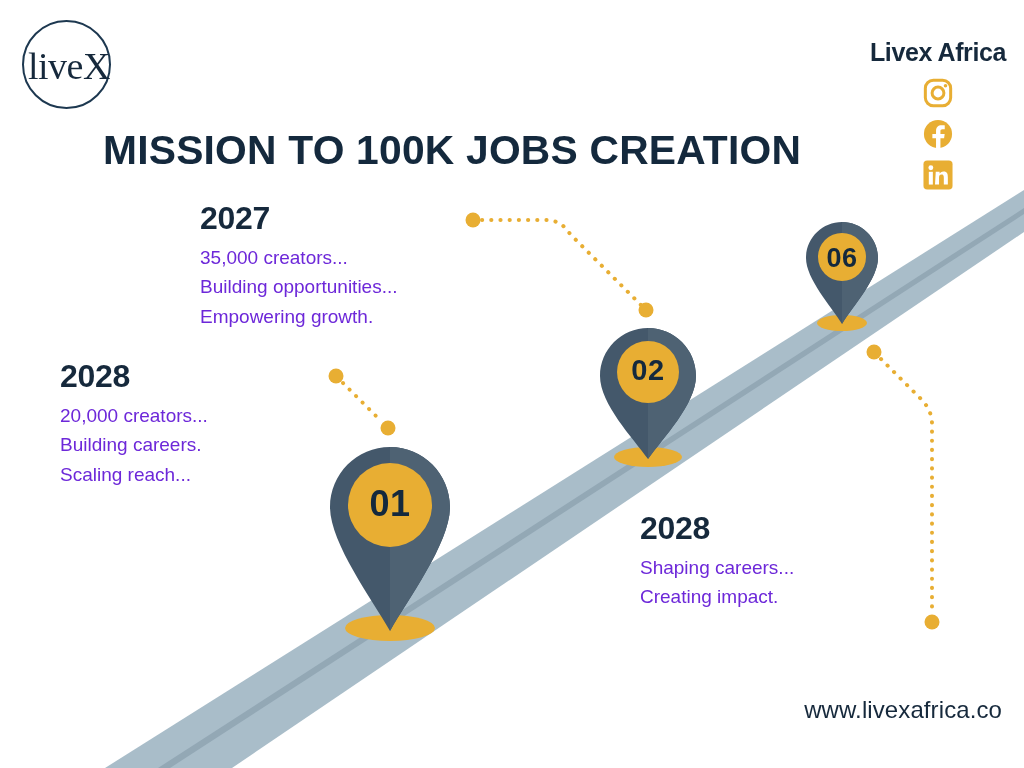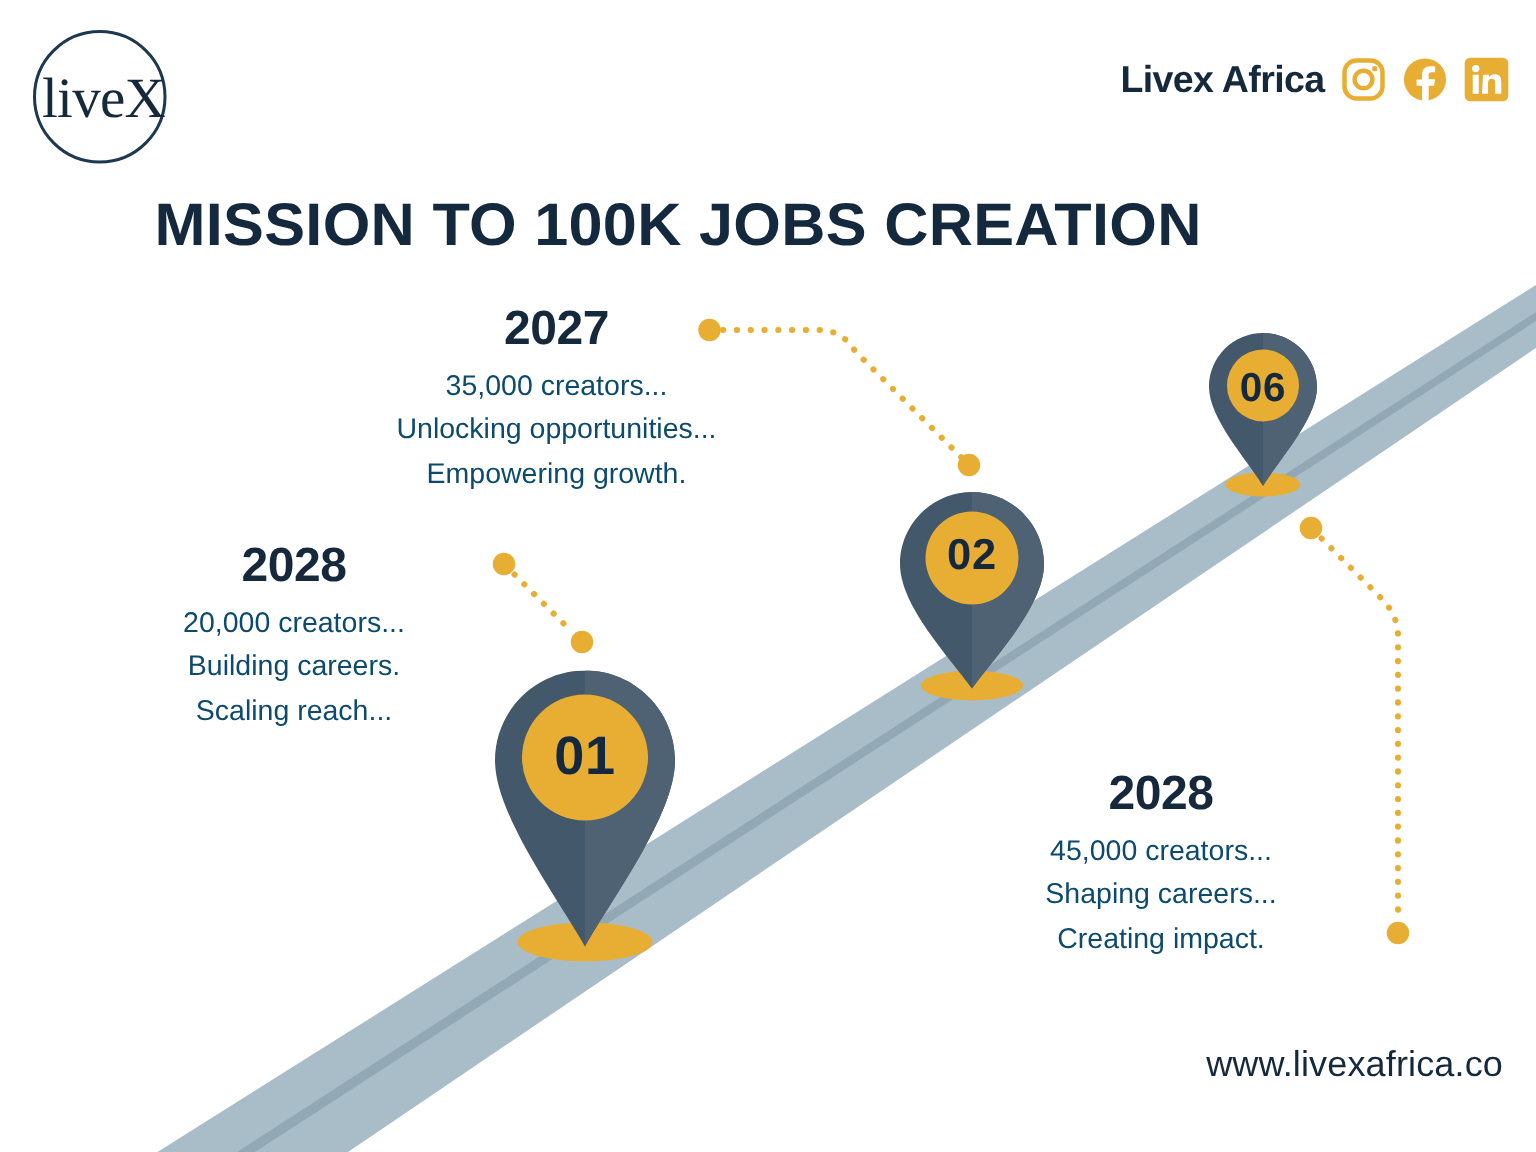--- a/index.html
+++ b/index.html
@@ -55,20 +55,21 @@
   }
 
   
   #header-right {
     position: absolute;
     right: 18px;
     top: 38px;
     display: flex;
     align-items: center;
     gap: 11px;
+    flex-direction: column;
   }
   #header-right .brand-name {
     font-size: 25px;
     font-weight: bold;
     color: #16293c;
     letter-spacing: -0.4px;
     white-space: nowrap;
   }
   .social-icon {
     width: 30px;
@@ -86,36 +87,36 @@
     color: #14293d;
     letter-spacing: 0.2px;
     white-space: nowrap;
     transform: scaleX(1.02);
     transform-origin: left center;
   }
 
   
   .milestone {
     position: absolute;
-    text-align: center;
+    text-align: left;
     color: #16293c;
   }
   .milestone .year {
     font-size: 32px;
     font-weight: bold;
     color: #16293c;
     line-height: 1.15;
     letter-spacing: -0.3px;
   }
   .milestone .lines {
     margin-top: 6px;
   }
   .milestone .line {
     font-size: 19px;
-    color: #0c4a6e;
+    color: #6d28d9;
     line-height: 1.55;
     white-space: nowrap;
   }
 
   #milestone-2027 { left: 200px; top: 200px; width: 342px; }
   #milestone-2026 { left: 60px;  top: 358px; width: 272px; }
   #milestone-2028 { left: 640px; top: 510px; width: 268px; }
 
   
   #connector-layer {
@@ -203,38 +204,37 @@
 
     <path d="M 881 359 L 922 400 Q 932 411 932 424 L 932 614" fill="none" stroke="#E8AE33" stroke-width="4" stroke-linecap="round" stroke-dasharray="0.2 9"></path>
     <circle cx="874" cy="352" r="7.5" fill="#E8AE33"></circle>
     <circle cx="932" cy="622" r="7.5" fill="#E8AE33"></circle>
   </svg>
 
   <div class="milestone" id="milestone-2027">
     <div class="year">2027</div>
     <div class="lines">
       <div class="line">35,000 creators...</div>
-      <div class="line">Unlocking opportunities...</div>
+      <div class="line">Building opportunities...</div>
       <div class="line">Empowering growth.</div>
     </div>
   </div>
 
   <div class="milestone" id="milestone-2026">
     <div class="year">2028</div>
     <div class="lines">
       <div class="line">20,000 creators...</div>
       <div class="line">Building careers.</div>
       <div class="line">Scaling reach...</div>
     </div>
   </div>
 
   <div class="milestone" id="milestone-2028">
     <div class="year">2028</div>
     <div class="lines">
-      <div class="line">45,000 creators...</div>
       <div class="line">Shaping careers...</div>
       <div class="line">Creating impact.</div>
     </div>
   </div>
 
   <div class="pin" style="left:806px; top:222px; width:72px; height:110px;">
     <svg viewBox="0 0 72 110" width="72" height="110">
       <ellipse cx="36" cy="101" rx="25" ry="8" fill="#E8AE33"></ellipse>
       <path d="M36 0 C16.1 0 0 16.1 0 36 C0 57 25 84 36 102 C47 84 72 57 72 36 C72 16.1 55.9 0 36 0 Z" fill="#44586b"></path>
       <path d="M36 0 C55.9 0 72 16.1 72 36 C72 57 47 84 36 102 L36 0 Z" fill="#4e6273"></path>

